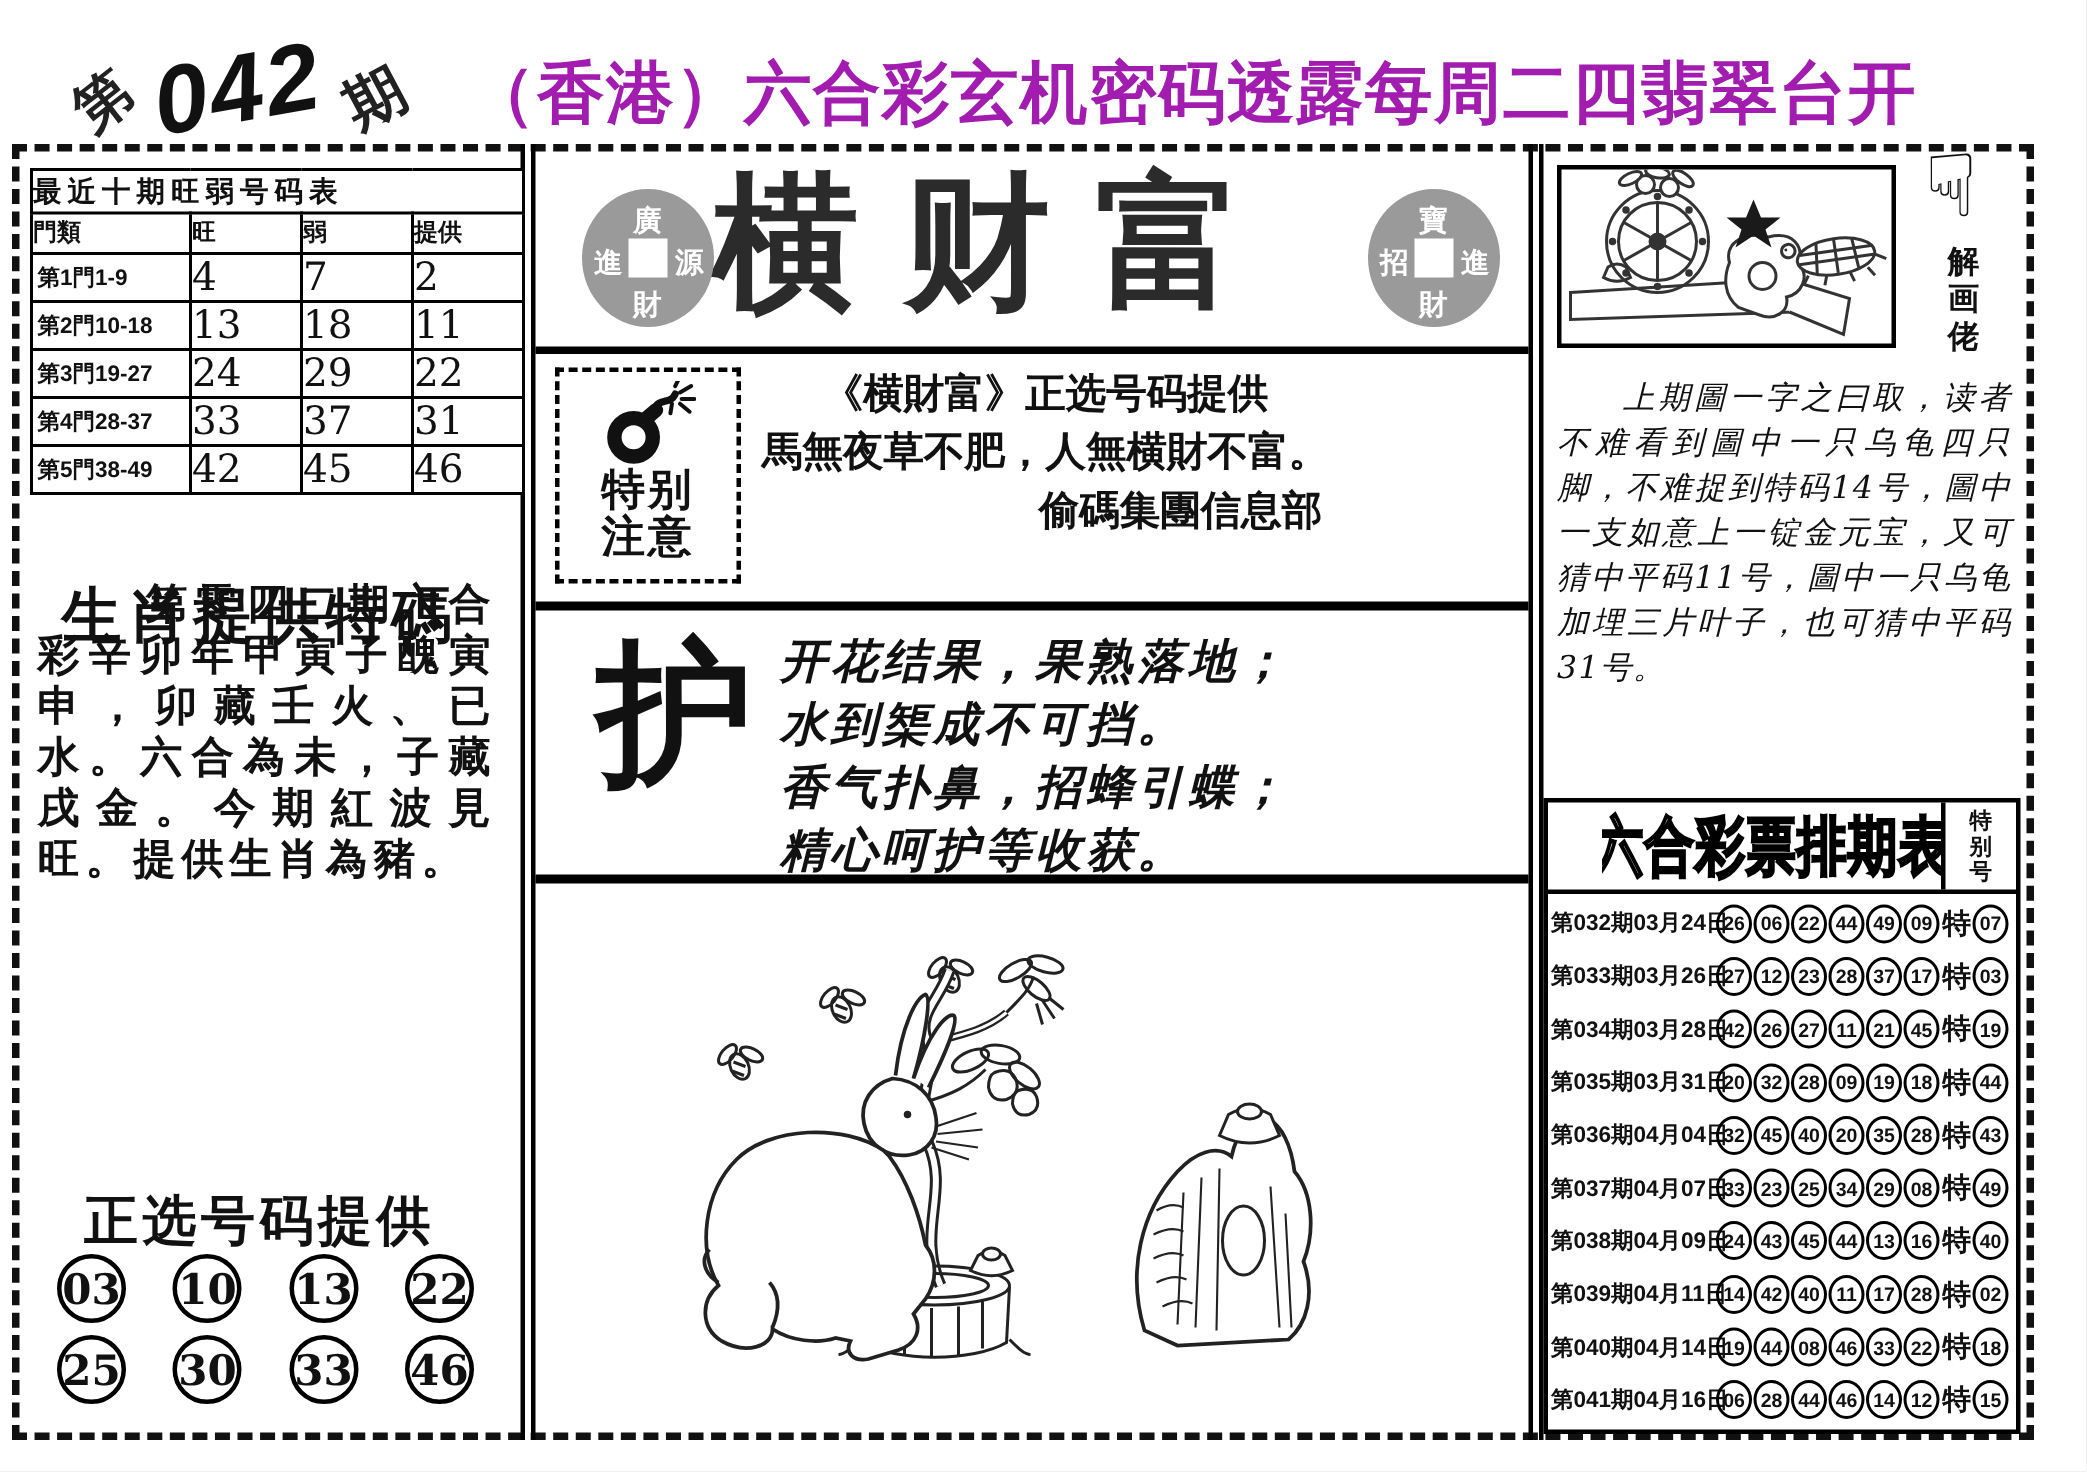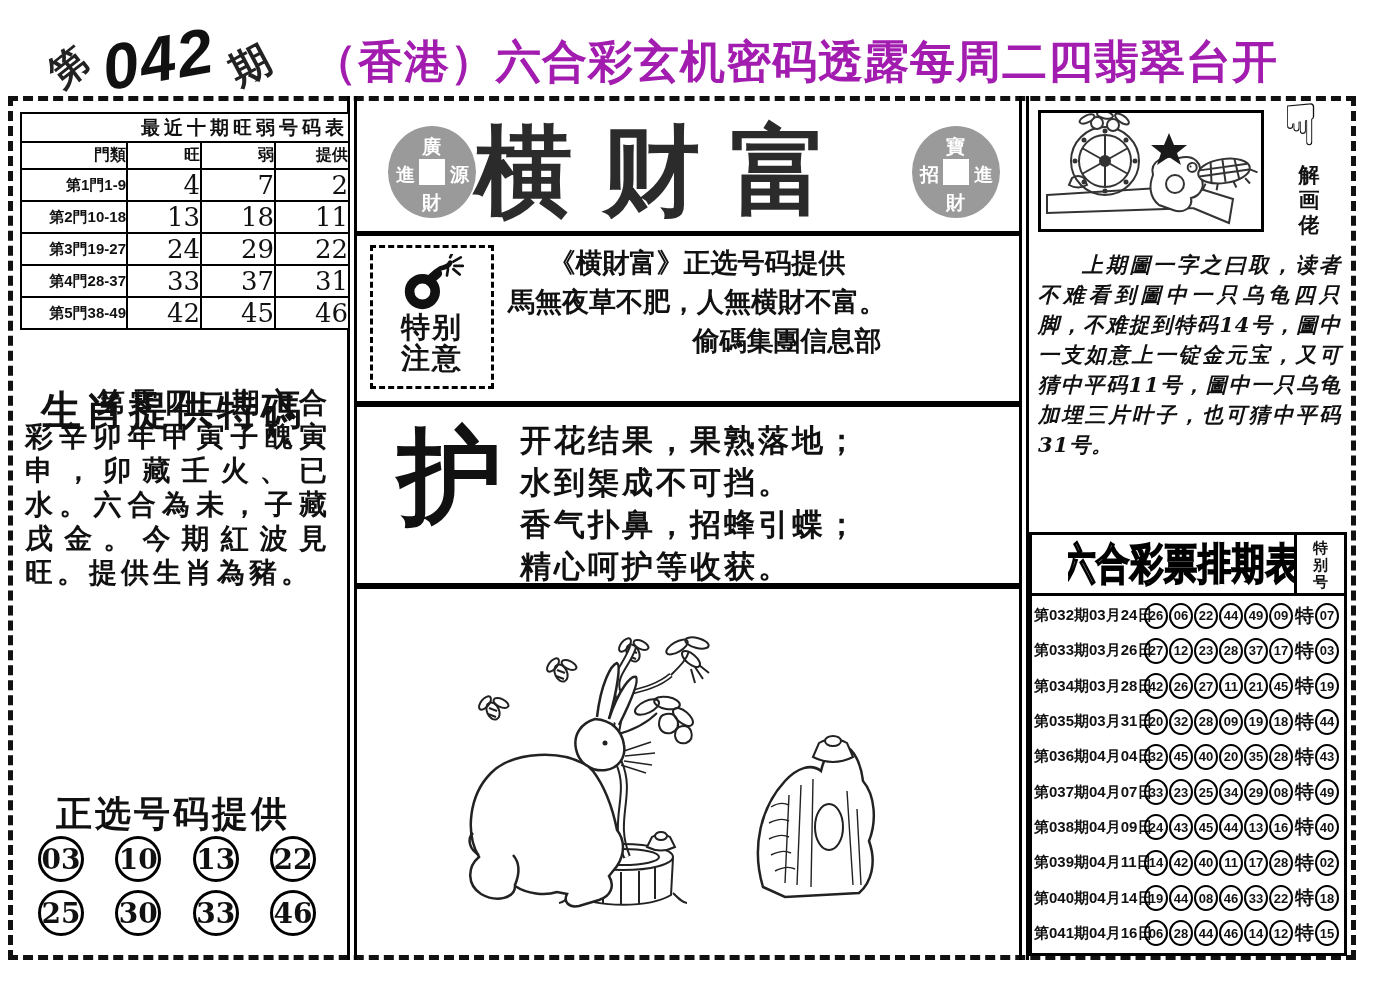--- a/index.html
+++ b/index.html
@@ -13,66 +13,66 @@
   .hdr-issue{font-size:64px;font-weight:800;font-style:italic;transform:rotate(-10deg);letter-spacing:2px;color:#111;}
   .hdr-qi{font-size:40px;font-weight:700;transform:rotate(-28deg);color:#222;}
   .hdr-title{font-size:45px;font-weight:900;letter-spacing:1px;white-space:nowrap;color:#a21caf;}
 
   
   .frame{left:8px;top:96px;width:1348px;height:864px;border:5px dashed #111;box-sizing:border-box;}
   .vdiv{top:96px;width:10px;height:864px;border-left:3px solid #000;border-right:3px solid #000;box-sizing:border-box;}
 
   
   table.trend{border-collapse:collapse;background:#fff;}
-  table.trend td,table.trend th{border:2px solid #000;padding:0;text-align:right;margin-left:47px;}
+  table.trend td,table.trend th{border:2px solid #000;padding:0;text-align:left;margin-left:47px;}
   .t-title{font-size:19px;font-weight:700;letter-spacing:4px;height:27px;font-family:"DejaVu Serif",serif;}
   .t-head th{font-size:16px;font-weight:800;height:25px;}
   .t-label{font-size:15px;font-weight:800;text-align:left;padding-left:3px !important;white-space:nowrap;}
   .t-num{font-size:26px;font-family:"DejaVu Serif",serif;height:26px;width:72px;}
   .zo-head{font-size:40px;font-weight:900;letter-spacing:4px;text-align:center;}
   .zo-body{font-size:28px;line-height:34px;font-family:"DejaVu Serif",serif;font-weight:600;
            letter-spacing:4px;text-align:justify;text-indent:72px;}
   .sel-head{font-size:36px;font-weight:900;letter-spacing:3px;text-align:center;}
   .lotto-row{display:flex;justify-content:space-between;}
   .lcirc{width:46px;height:46px;border:3px solid #000;border-radius:50%;box-sizing:border-box;
          display:flex;align-items:center;justify-content:center;
          font-family:"DejaVu Serif",serif;font-size:28px;font-weight:700;}
 
   
   .mast-band{left:357px;top:101px;width:662px;height:130px;border-bottom:5px solid #000;box-sizing:content-box;}
-  .mast-title{left:357px;top:108px;width:589px;height:130px;display:flex;align-items:center;justify-content:center;
+  .mast-title{left:357px;top:98px;width:589px;height:130px;display:flex;align-items:center;justify-content:center;
               font-family:"DejaVu Serif",serif;font-size:98px;font-weight:700;letter-spacing:30px;text-indent:30px;color:#2b2b2b;}
   .coin{width:88px;height:92px;background:#9a9a9a;border-radius:50%;position:absolute;}
   .coin .hole{position:absolute;left:31px;top:33px;width:26px;height:26px;background:#fff;}
   .coin span{position:absolute;color:#fff;font-size:19px;font-weight:700;font-family:"DejaVu Serif",serif;}
   .coin .c-top{left:34px;top:8px;} .coin .c-left{left:8px;top:36px;}
   .coin .c-right{left:62px;top:36px;} .coin .c-bot{left:34px;top:64px;}
 
   
   .notice-band{left:357px;top:231px;width:662px;height:170px;border-bottom:6px solid #000;}
   .dashbox{left:370px;top:245px;width:124px;height:144px;border:3px dashed #000;box-sizing:border-box;text-align:center;}
   .nb-label{font-size:29px;font-weight:700;line-height:31px;letter-spacing:2px;}
   .notice-lines{left:500px;top:243px;width:514px;}
   .nline{font-size:27px;font-weight:700;line-height:39px;font-family:"DejaVu Serif",serif;text-align:center;white-space:nowrap;}
   .nline.n0,.nline.n1{padding-right:120px;}
   .nline.n2,.nline.n3{padding-left:60px;}
 
   
   .poem-band{left:357px;top:407px;width:662px;height:176px;border-bottom:6px solid #000;}
   .poem-big{left:398px;top:424px;font-size:104px;font-weight:900;line-height:1;}
   .poem-lines{left:520px;top:420px;width:500px;}
-  .pline{font-size:31px;font-weight:800;line-height:42px;letter-spacing:3px;white-space:nowrap;}
+  .pline{font-size:31px;font-weight:800;line-height:42px;letter-spacing:3px;white-space:nowrap;font-style:italic;}
 
   
   .rimg-box{left:1038px;top:110px;width:226px;height:122px;border:3px solid #000;box-sizing:border-box;}
   .hand{left:1283px;top:96px;font-size:58px;line-height:1;}
   .caption-v{left:1296px;top:162px;width:26px;text-align:center;}
   .caption-v div{font-size:21px;font-weight:700;line-height:25px;}
   .analysis{left:1038px;top:250px;width:303px;font-size:21px;line-height:30px;
-            font-family:"DejaVu Serif",serif;font-style:italic;font-weight:700;
+            font-family:"DejaVu Serif",serif;font-style:italic;font-weight:400;
             letter-spacing:1px;text-align:justify;text-indent:44px;}
 
   
   .sched{left:1029px;top:532px;width:318px;height:424px;border:3px solid #000;box-sizing:border-box;
          display:flex;flex-direction:column;}
   .sched-head{height:58px;border-bottom:3px solid #000;display:flex;flex:none;}
   .sched-title{flex:1;position:relative;margin-left:36px;}
   .sched-spc{width:50px;border-left:3px solid #000;display:flex;align-items:center;justify-content:center;
              font-size:15px;font-weight:800;line-height:17px;text-align:center;word-break:break-all;padding:0 14px 0 14px;box-sizing:border-box;}
   .sched-rows{flex:1;display:flex;flex-direction:column;justify-content:space-around;padding:2px 2px;}

